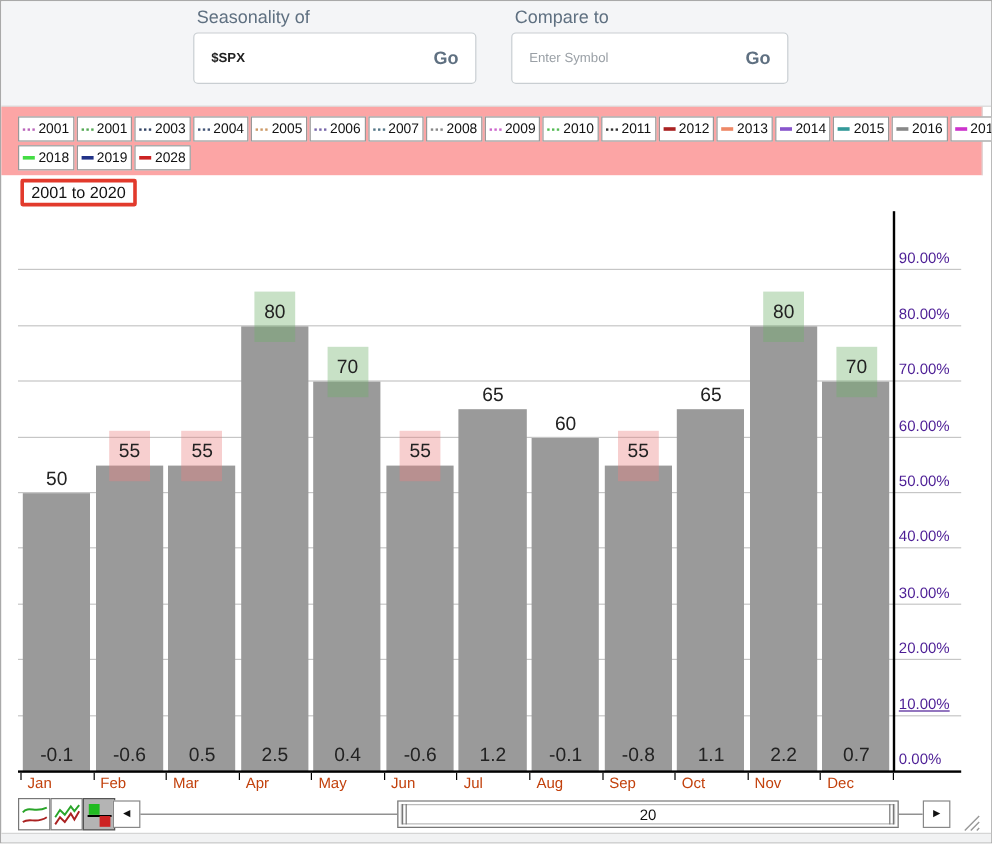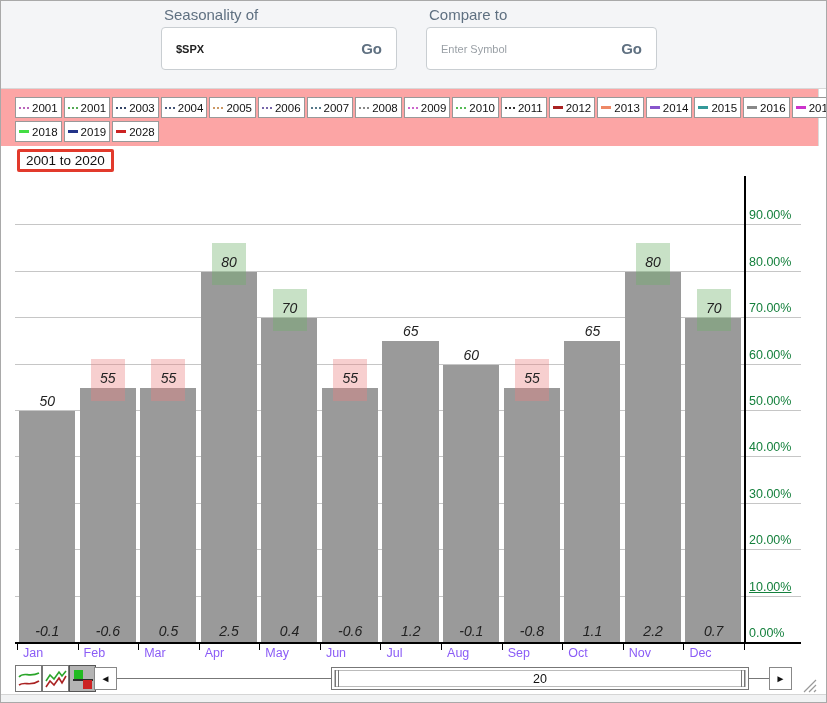--- a/index.html
+++ b/index.html
@@ -34,28 +34,28 @@
                align-items: center; font-size: 13.5px; color: #111; }
   .title-highlight { border: 3px solid #e23a2c; border-radius: 2px; padding: 1px 6px; margin-left: 2px; }
 
   
   .grid-layer, .plot-layer, .ylabel-layer, .xaxis-layer { position: absolute; }
   .grid-layer { left: 14px; top: 175px; width: 786px; height: 467px; }
   .gridline { position: absolute; left: 0; width: 100%; height: 1px; background: #c6c6c6; }
   .yaxis-line { position: absolute; left: 743px; top: 175px; width: 2px; height: 467px; background: #000; }
   .xaxis-line { position: absolute; left: 14px; top: 641px; width: 786px; height: 2px; background: #000; }
   .ylabel-layer { left: 748px; top: 175px; width: 64px; height: 467px; }
-  .y-tick-label { position: absolute; left: 0; font-size: 12.5px; color: #15803d; }
+  .y-tick-label { position: absolute; left: 0; font-size: 12.5px; color: #4c1d95; }
   .plot-layer { left: 16px; top: 175px; width: 727px; height: 467px; }
   .bar { position: absolute; background: #9a9a9a; }
-  .bar-top-label, .bar-bottom-label { position: absolute; text-align: center; font-size: 14px; color: #222; font-style: italic; }
+  .bar-top-label, .bar-bottom-label { position: absolute; text-align: center; font-size: 16px; color: #222; }
   .hl-box { position: absolute; width: 34px; height: 42px; }
   .xaxis-layer { left: 16px; top: 643px; width: 740px; height: 18px; }
   .x-tick { position: absolute; top: 0; width: 1px; height: 6px; background: #000; }
-  .month-label { position: absolute; top: 2px; font-size: 12.5px; color: #8b5cf6; }
+  .month-label { position: absolute; top: 2px; font-size: 12.5px; color: #c2410c; }
 
   
   .ctl-btn { position: absolute; top: 664px; width: 27px; height: 27px; background: #fff;
              border: 1px solid #777; display: flex; align-items: center; justify-content: center; cursor: pointer; }
   .ctl-btn.selected { background: #b4b4b4; border-color: #555; }
   .arrow-btn { position: absolute; top: 666px; width: 23px; height: 23px; background: #fff;
                border: 1px solid #888; font-size: 10px; color: #111; display: flex;
                align-items: center; justify-content: center; cursor: pointer; }
   .slider-track { position: absolute; left: 116px; top: 677px; width: 652px; height: 1px; background: #777; }
   .slider-thumb { position: absolute; left: 330px; top: 666px; width: 418px; height: 23px;

